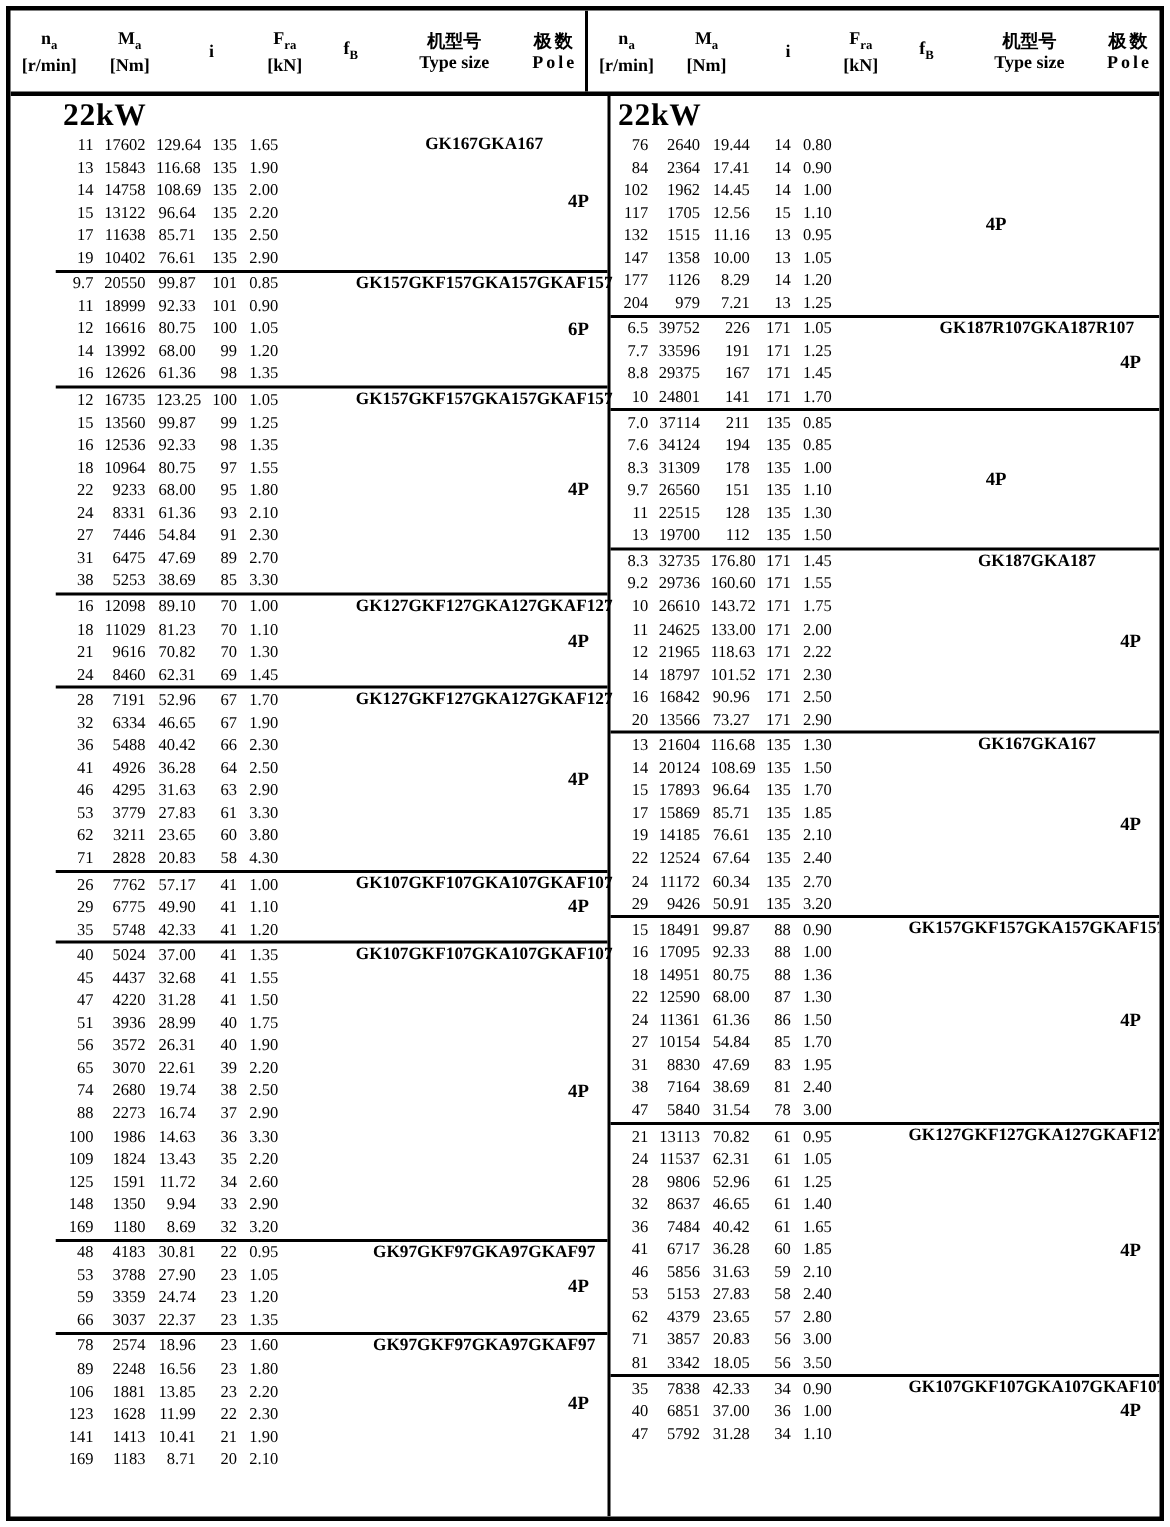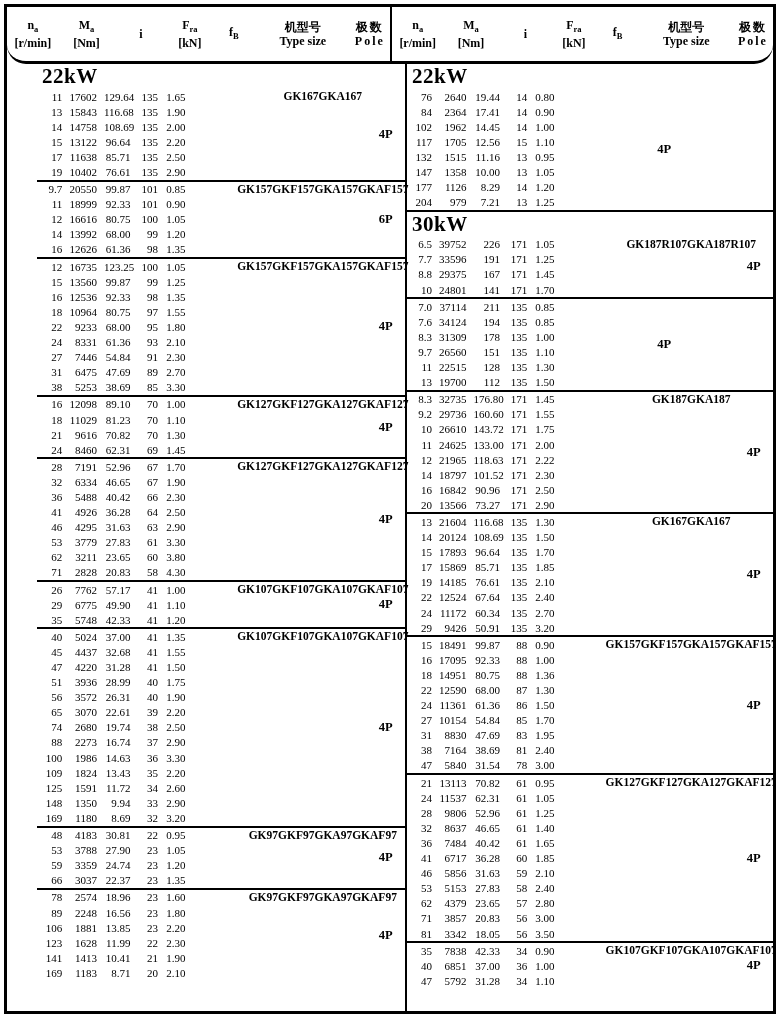--- a/index.html
+++ b/index.html
@@ -18,21 +18,20 @@
     border: 3px solid var(--border);
     display: flex; flex-direction: column;
     overflow: hidden;
     background: #fff;
   }
   
   .header-row {
     flex: 0 0 57px;
     display: flex;
     border-bottom: 3px solid var(--border);
-    border-radius: 19px;
   }
   .half-header {
     width: 50%;
     display: flex; align-items: stretch;
   }
   .half-header.right { border-left: 2px solid var(--border); }
   .hcell {
     display: flex; flex-direction: column;
     align-items: center; justify-content: center;
     font-weight: bold; font-size: 12px; line-height: 14px;
@@ -716,21 +715,20 @@
                 <div class="num c1">979</div>
                 <div class="num c2">7.21</div>
                 <div class="num c3">13</div>
                 <div class="num c4">1.25</div>
               </div>
             </div>
             <div class="sec-pole">4P</div>
           </div>
         </div>
         <div class="group">
-          <div class="group-title">30kW</div>
           <div class="section">
             <div class="sec-rows">
               <div class="spec-row">
                 <div class="num c0">6.5</div>
                 <div class="num c1">39752</div>
                 <div class="num c2">226</div>
                 <div class="num c3">171</div>
                 <div class="num c4">1.05</div>
               </div>
               <div class="spec-row">

